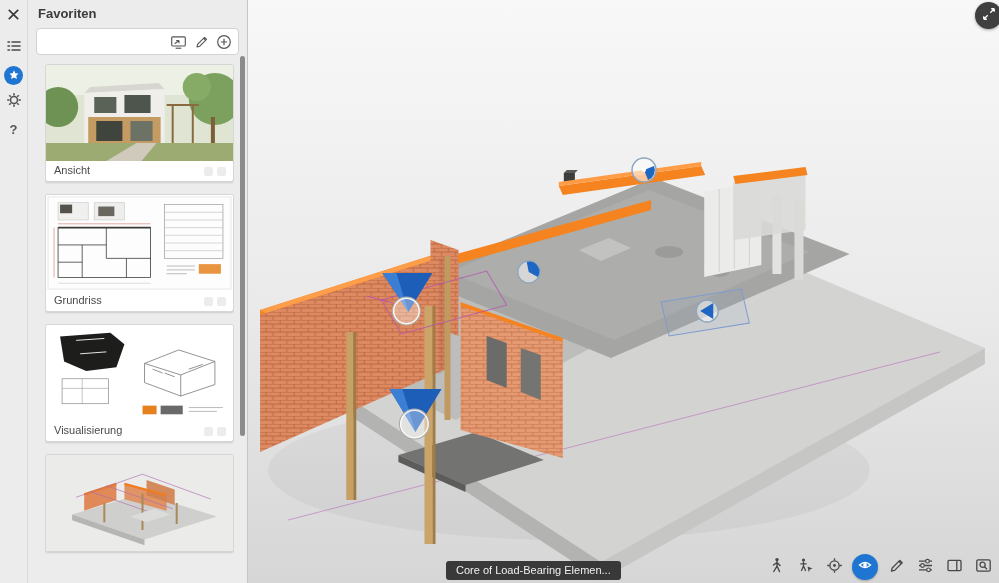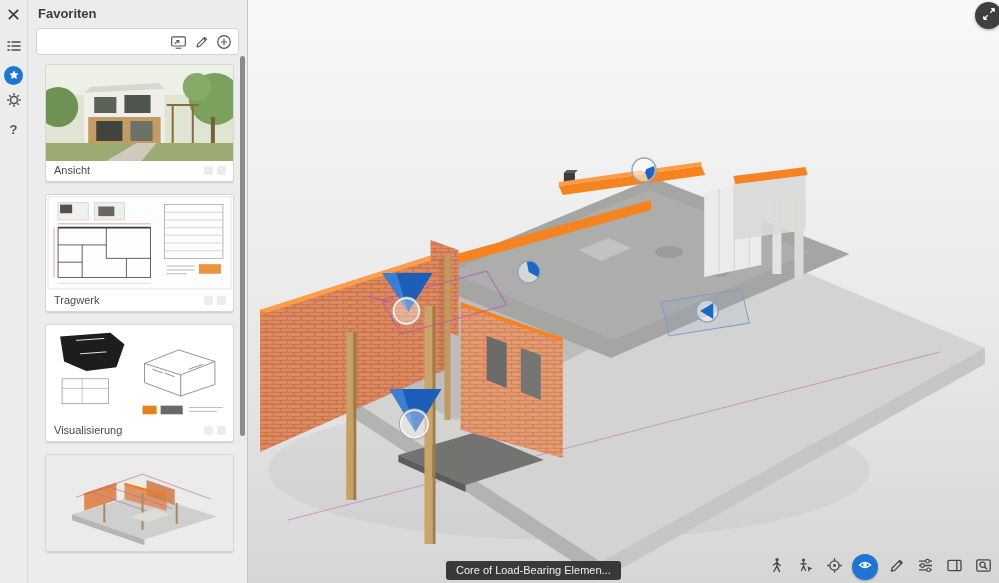--- a/index.html
+++ b/index.html
@@ -17,21 +17,21 @@
   .panel{width:220px;background:#ececec;border-right:1px solid #c6c6c6;position:relative;box-sizing:border-box;flex:none;box-shadow:2px 0 4px rgba(0,0,0,.08);}
   .panel-header{height:27px;display:flex;align-items:center;padding-left:10px;text-align:center;}
   .panel-title{font-size:13px;font-weight:bold;color:#3b3b3b;}
   .searchbar{margin:1px 8px 0 8px;height:25px;background:#fff;border:1px solid #d2d2d2;border-radius:4px;display:flex;align-items:center;padding:0 5px;gap:5px;}
   .searchbar input{flex:1;min-width:0;border:none;outline:none;background:transparent;font-size:12px;color:#333;}
   .icon-btn{width:18px;height:18px;display:flex;align-items:center;justify-content:center;cursor:pointer;flex:none;}
   .cards{margin:9px 13px 0 17px;display:flex;flex-direction:column;gap:12px;overflow:hidden;height:508px;}
   .card{background:#fff;border:1px solid #d6d6d6;border-radius:3px;box-shadow:0 1px 2px rgba(0,0,0,.14);overflow:hidden;flex:none;}
   .thumb{height:96px;display:block;}
   .thumb svg{display:block;width:100%;height:96px;}
-  .card-label-row{display:flex;justify-content:space-between;align-items:center;padding:3px 7px 5px 8px;}
+  .card-label-row{display:flex;justify-content:space-between;align-items:flex-end;padding:3px 7px 5px 8px;}
   .card-label{font-size:11px;color:#4a4a4a;}
   .card-actions{display:flex;}
   .card-actions i{width:9px;height:9px;background:#8a8a8a;opacity:.16;border-radius:2px;margin-left:4px;}
   .scrollbar{position:absolute;right:1px;top:56px;bottom:4px;width:6px;}
   .scroll-thumb{width:5px;height:380px;background:#8b8b8b;border-radius:3px;}
 
   
   .viewport{flex:1;position:relative;overflow:hidden;background:#e9e9e9;}
   svg.scene{position:absolute;inset:0;width:100%;height:100%;display:block;}
   .fullscreen-btn{position:absolute;top:2px;right:-3px;width:27px;height:27px;border-radius:50%;background:#3f3f3f;display:flex;align-items:center;justify-content:center;cursor:pointer;box-shadow:0 1px 3px rgba(0,0,0,.35);}
@@ -173,21 +173,21 @@
             </g>
             <path d="M12 30 H104 M8 34 V86" stroke="#cc5544" stroke-width=".5"></path>
             <rect x="118" y="10" width="58" height="56" fill="none" stroke="#999" stroke-width=".7"></rect>
             <path d="M118 18 H176 M118 26 H176 M118 34 H176 M118 42 H176 M118 50 H176 M118 58 H176" stroke="#c4c4c4" stroke-width=".7"></path>
             <path d="M120 74 H148 M120 78 H148 M120 82 H140" stroke="#aaa" stroke-width=".8"></path>
             <rect x="152" y="72" width="22" height="10" fill="#e5821e" opacity=".85"></rect>
             <path d="M12 92 H104" stroke="#ddd"></path>
           </svg>
         </span>
         <div class="card-label-row">
-          <span class="card-label">Tragwerk</span>
+          <span class="card-label">Grundriss</span>
           <span class="card-actions">
               <i></i>
               <i></i>
             </span>
         </div>
       </div>
 
       <div class="card">
         <span class="thumb">
           <svg viewBox="0 0 186 100" preserveAspectRatio="none">

